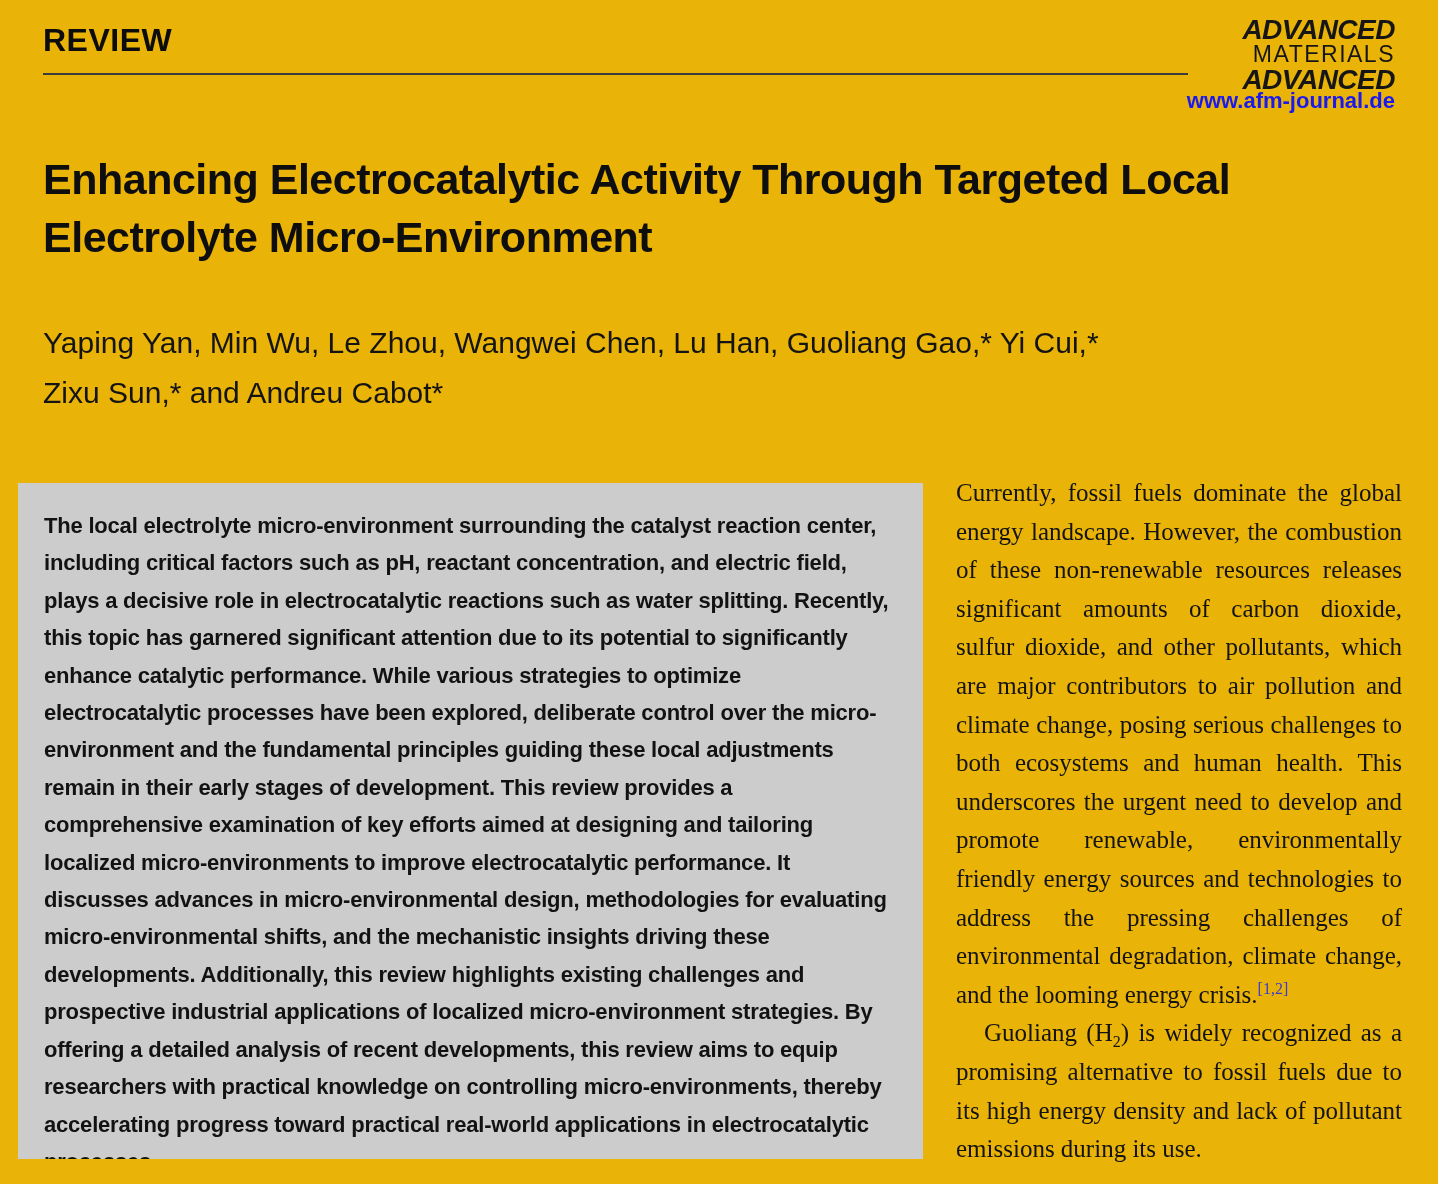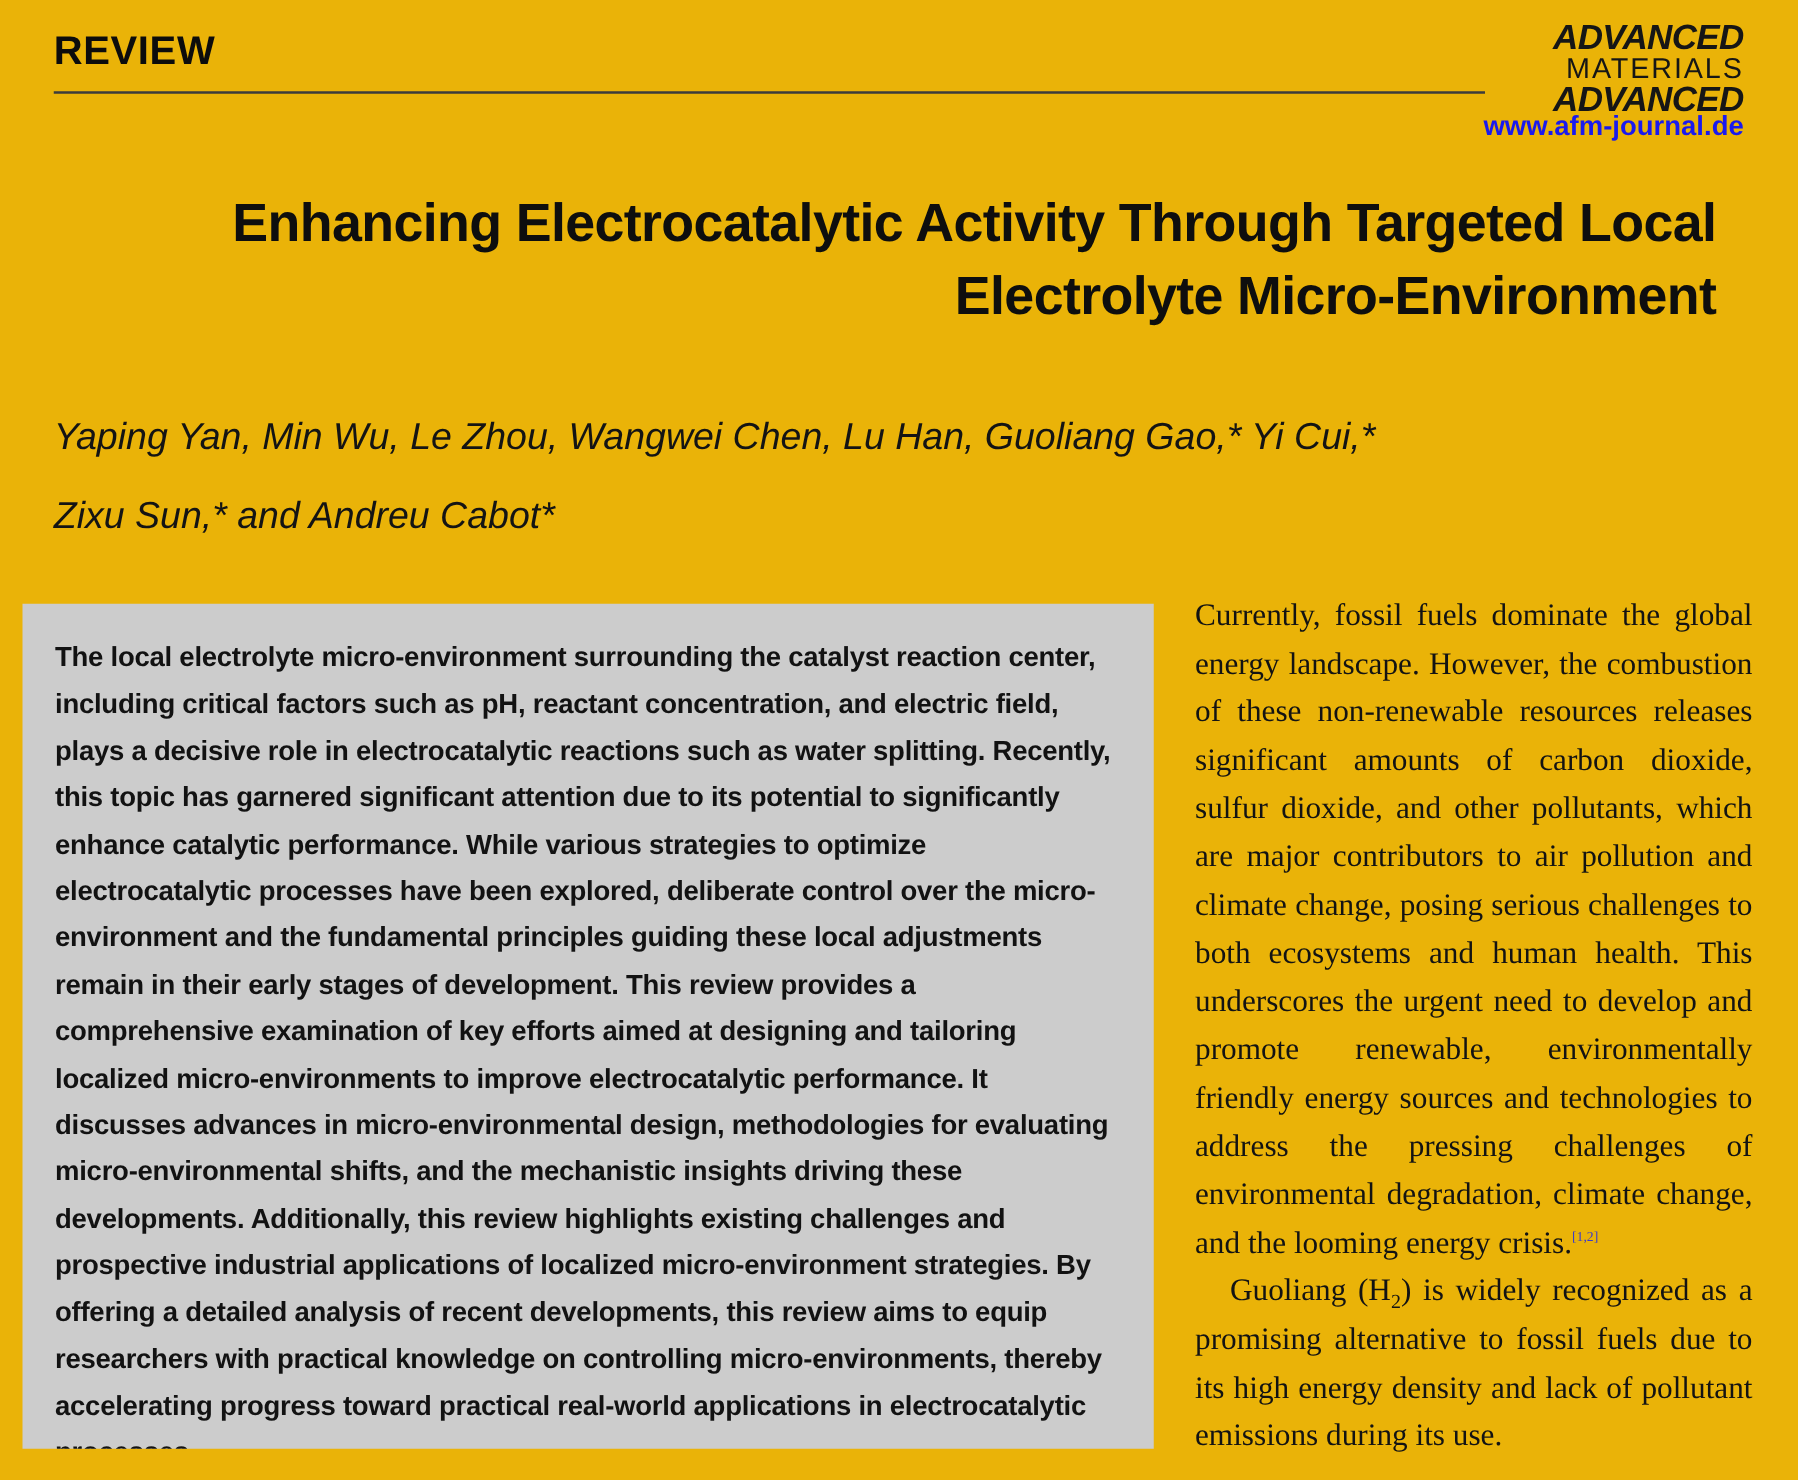--- a/index.html
+++ b/index.html
@@ -38,25 +38,25 @@
   .brand .b3{font-size:28px;font-weight:800;font-style:italic;letter-spacing:-0.5px;}
   .journal-url{
     position:absolute;right:43px;top:88px;
     font-size:22px;font-weight:700;color:var(--link);
     text-decoration:none;
   }
   
   .title{
     position:absolute;left:43px;top:150px;width:1330px;
     font-size:43px;line-height:58px;font-weight:700;
-    letter-spacing:-0.5px;color:#0e0e0e;text-align:right;
+    letter-spacing:-0.5px;color:#0e0e0e;
   }
   .authors{
     position:absolute;left:43px;top:318px;width:1120px;
-    font-size:30px;line-height:63px;font-style:italic;
+    font-size:30px;line-height:50px;
     color:#141414;
   }
   
   .abstract-box{
     position:absolute;left:18px;top:483px;
     width:905px;height:676px;
     background:var(--abstract-bg);
     padding:24px 30px 0 26px;
     overflow:hidden;
   }
@@ -73,21 +73,21 @@
     color:#0e0e0e;margin-bottom:24px;
   }
   .intro-body p{
     font-family:"Liberation Serif",serif;
     font-size:25px;line-height:38.6px;
     text-align:justify;color:#131313;
   }
   .intro-body p.indent{text-indent:28px;}
   .intro-body sup.citation{
     color:var(--citation);
-    font-size:11px;line-height:0;
+    font-size:16px;line-height:0;
   }
   .intro-body sub{
     font-size:16px;line-height:0;
   }
 </style>
 </head>
 <body>
 
 <div class="page">
 

